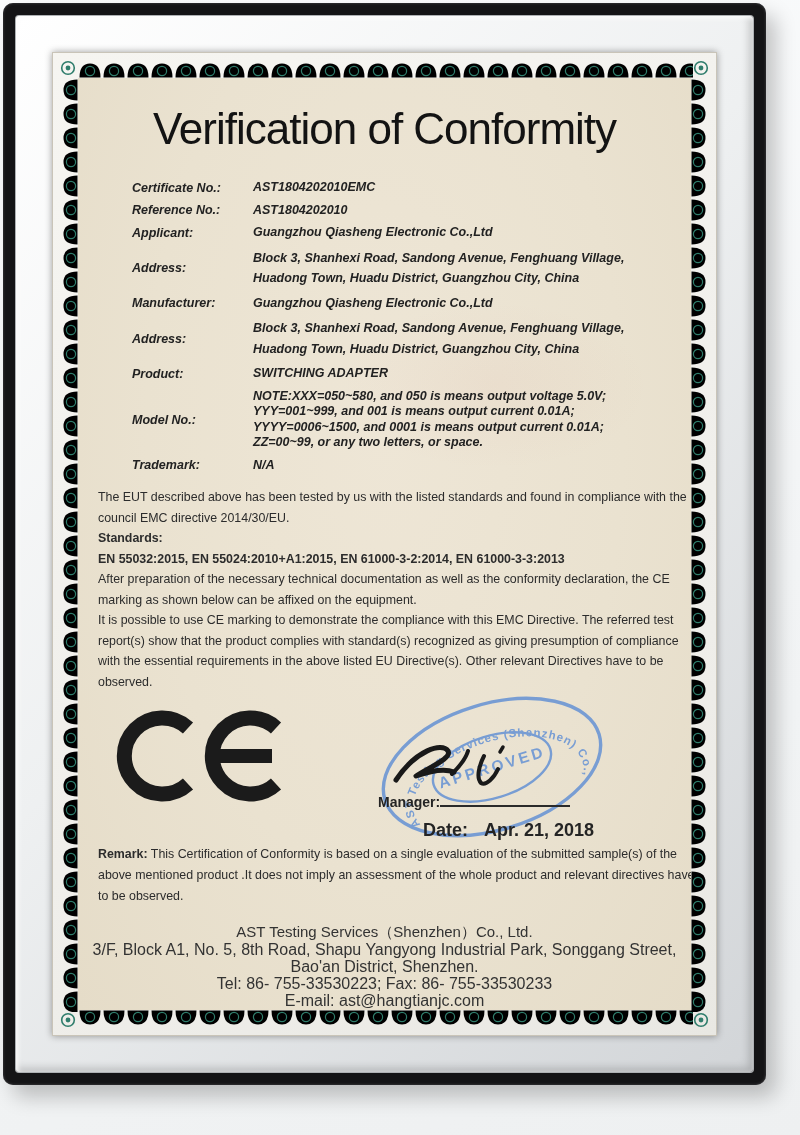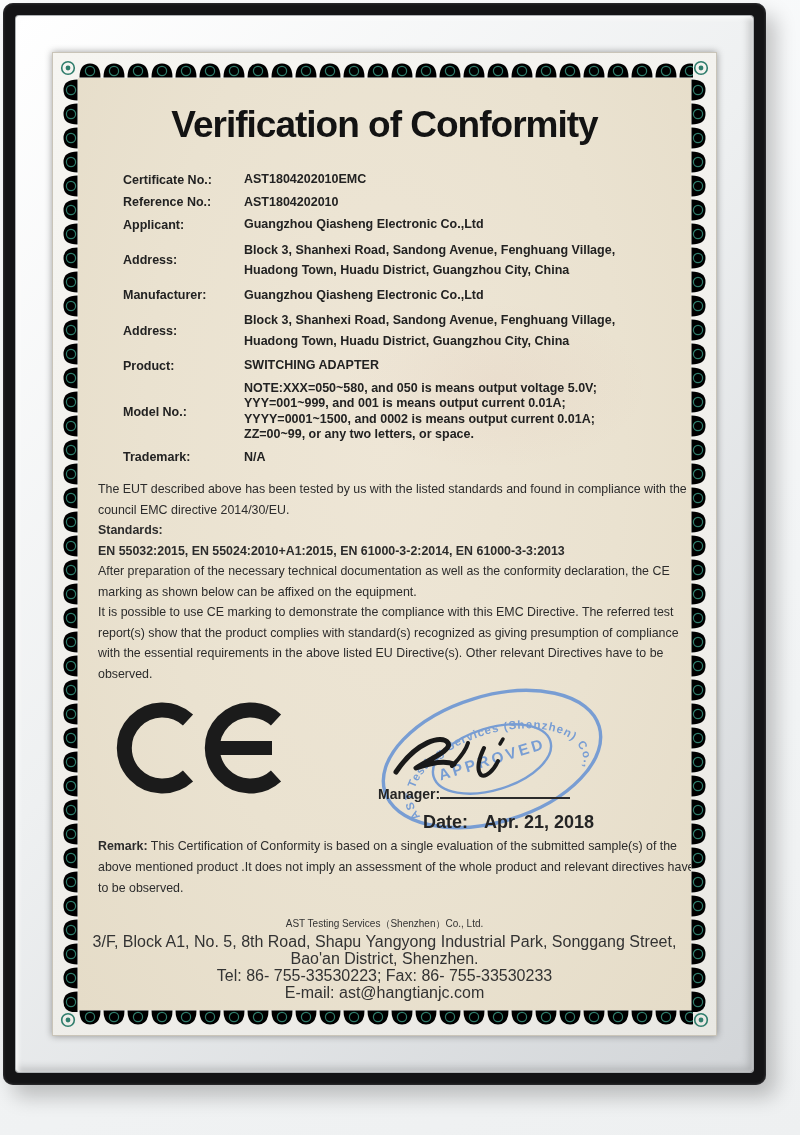--- a/index.html
+++ b/index.html
@@ -45,24 +45,24 @@
   .lace{position:absolute;overflow:hidden;}
   .lace .dot,.corner .dot{fill:var(--teal);}
   .corner{position:absolute;width:20px;height:20px;}
   .corner circle.ring{stroke:var(--teal);fill:none;}
   
   .content{
     position:absolute;left:26px;right:26px;top:26px;bottom:26px;
     padding:20px 14px 0 14px;overflow:hidden;
   }
   .title{
-    text-align:center;font-size:37px;font-weight:bold;color:#131313;
+    text-align:center;font-size:44px;font-weight:normal;color:#131313;
     letter-spacing:-1px;margin:6px 0 26px 0;
   }
-  .info{margin-left:31px;}
+  .info{margin-left:40px;font-style:italic;}
   .info-row{display:flex;align-items:center;margin-bottom:7px;}
   .info-label{width:121px;flex:none;font-weight:bold;font-size:12.5px;color:#222;}
   .info-value{font-weight:bold;font-size:12.5px;color:#222;}
   .info-value .vline{line-height:15.5px;}
   .row-tall .vline{line-height:20.5px;}
   .paras{margin:14px 0 0 6px;width:592px;font-size:12.4px;line-height:20.5px;color:#2c2c2c;}
   .paras .b{font-weight:bold;}
   
   .signoff{position:relative;height:146px;margin-top:2px;}
   .ce{position:absolute;left:18px;top:12px;}
@@ -73,21 +73,21 @@
   .signature{position:absolute;left:296px;top:44px;z-index:3;}
   .signature path{stroke:#191919;fill:none;stroke-linecap:round;stroke-linejoin:round;}
   .manager-line{position:absolute;left:286px;top:100px;font-size:14px;font-weight:bold;}
   .sig-underline{display:inline-block;width:130px;border-bottom:2px solid #2a2a2a;height:12px;}
   .date-line{position:absolute;left:322px;top:126px;font-size:18px;font-weight:bold;margin-left:9px;}
   .date-line .val{margin-left:16px;}
   
   .remark{margin:4px 0 0 6px;width:600px;font-size:12.4px;line-height:21px;color:#2c2c2c;}
   .remark .b{font-weight:bold;}
   .footer{margin-top:15px;text-align:center;color:#333;}
-  .footer .f0{font-size:10px;line-height:19px;}
+  .footer .f0{font-size:15px;line-height:19px;}
   .footer .f{font-size:16px;line-height:17px;}
 </style>
 </head>
 <body>
 
 <svg width="0" height="0" style="position:absolute" aria-hidden="true">
   <defs>
     <g id="lace-u">
       <path d="M0 2.2 H24" stroke-width="2.6"></path>
       <path d="M1.5 19.5 Q1.5 5.5 12 5.5 Q22.5 5.5 22.5 19.5" stroke-width="1.4"></path>
@@ -313,21 +313,21 @@
             <div class="info-label">Product:</div>
             <div class="info-value">
                 <div class="vline">SWITCHING ADAPTER</div>
               </div>
           </div>
           <div class="info-row">
             <div class="info-label">Model No.:</div>
             <div class="info-value">
               <div class="vline">NOTE:XXX=050~580, and 050 is means output voltage 5.0V;</div>
               <div class="vline">YYY=001~999, and 001 is means output current 0.01A;</div>
-              <div class="vline">YYYY=0001~1500, and 0002 is means output current 0.01A;</div>
+              <div class="vline">YYYY=0006~1500, and 0001 is means output current 0.01A;</div>
               <div class="vline">ZZ=00~99, or any two letters, or space.</div>
             </div>
           </div>
           <div class="info-row">
             <div class="info-label">Trademark:</div>
             <div class="info-value">
                 <div class="vline">N/A</div>
               </div>
           </div>
         </div>

